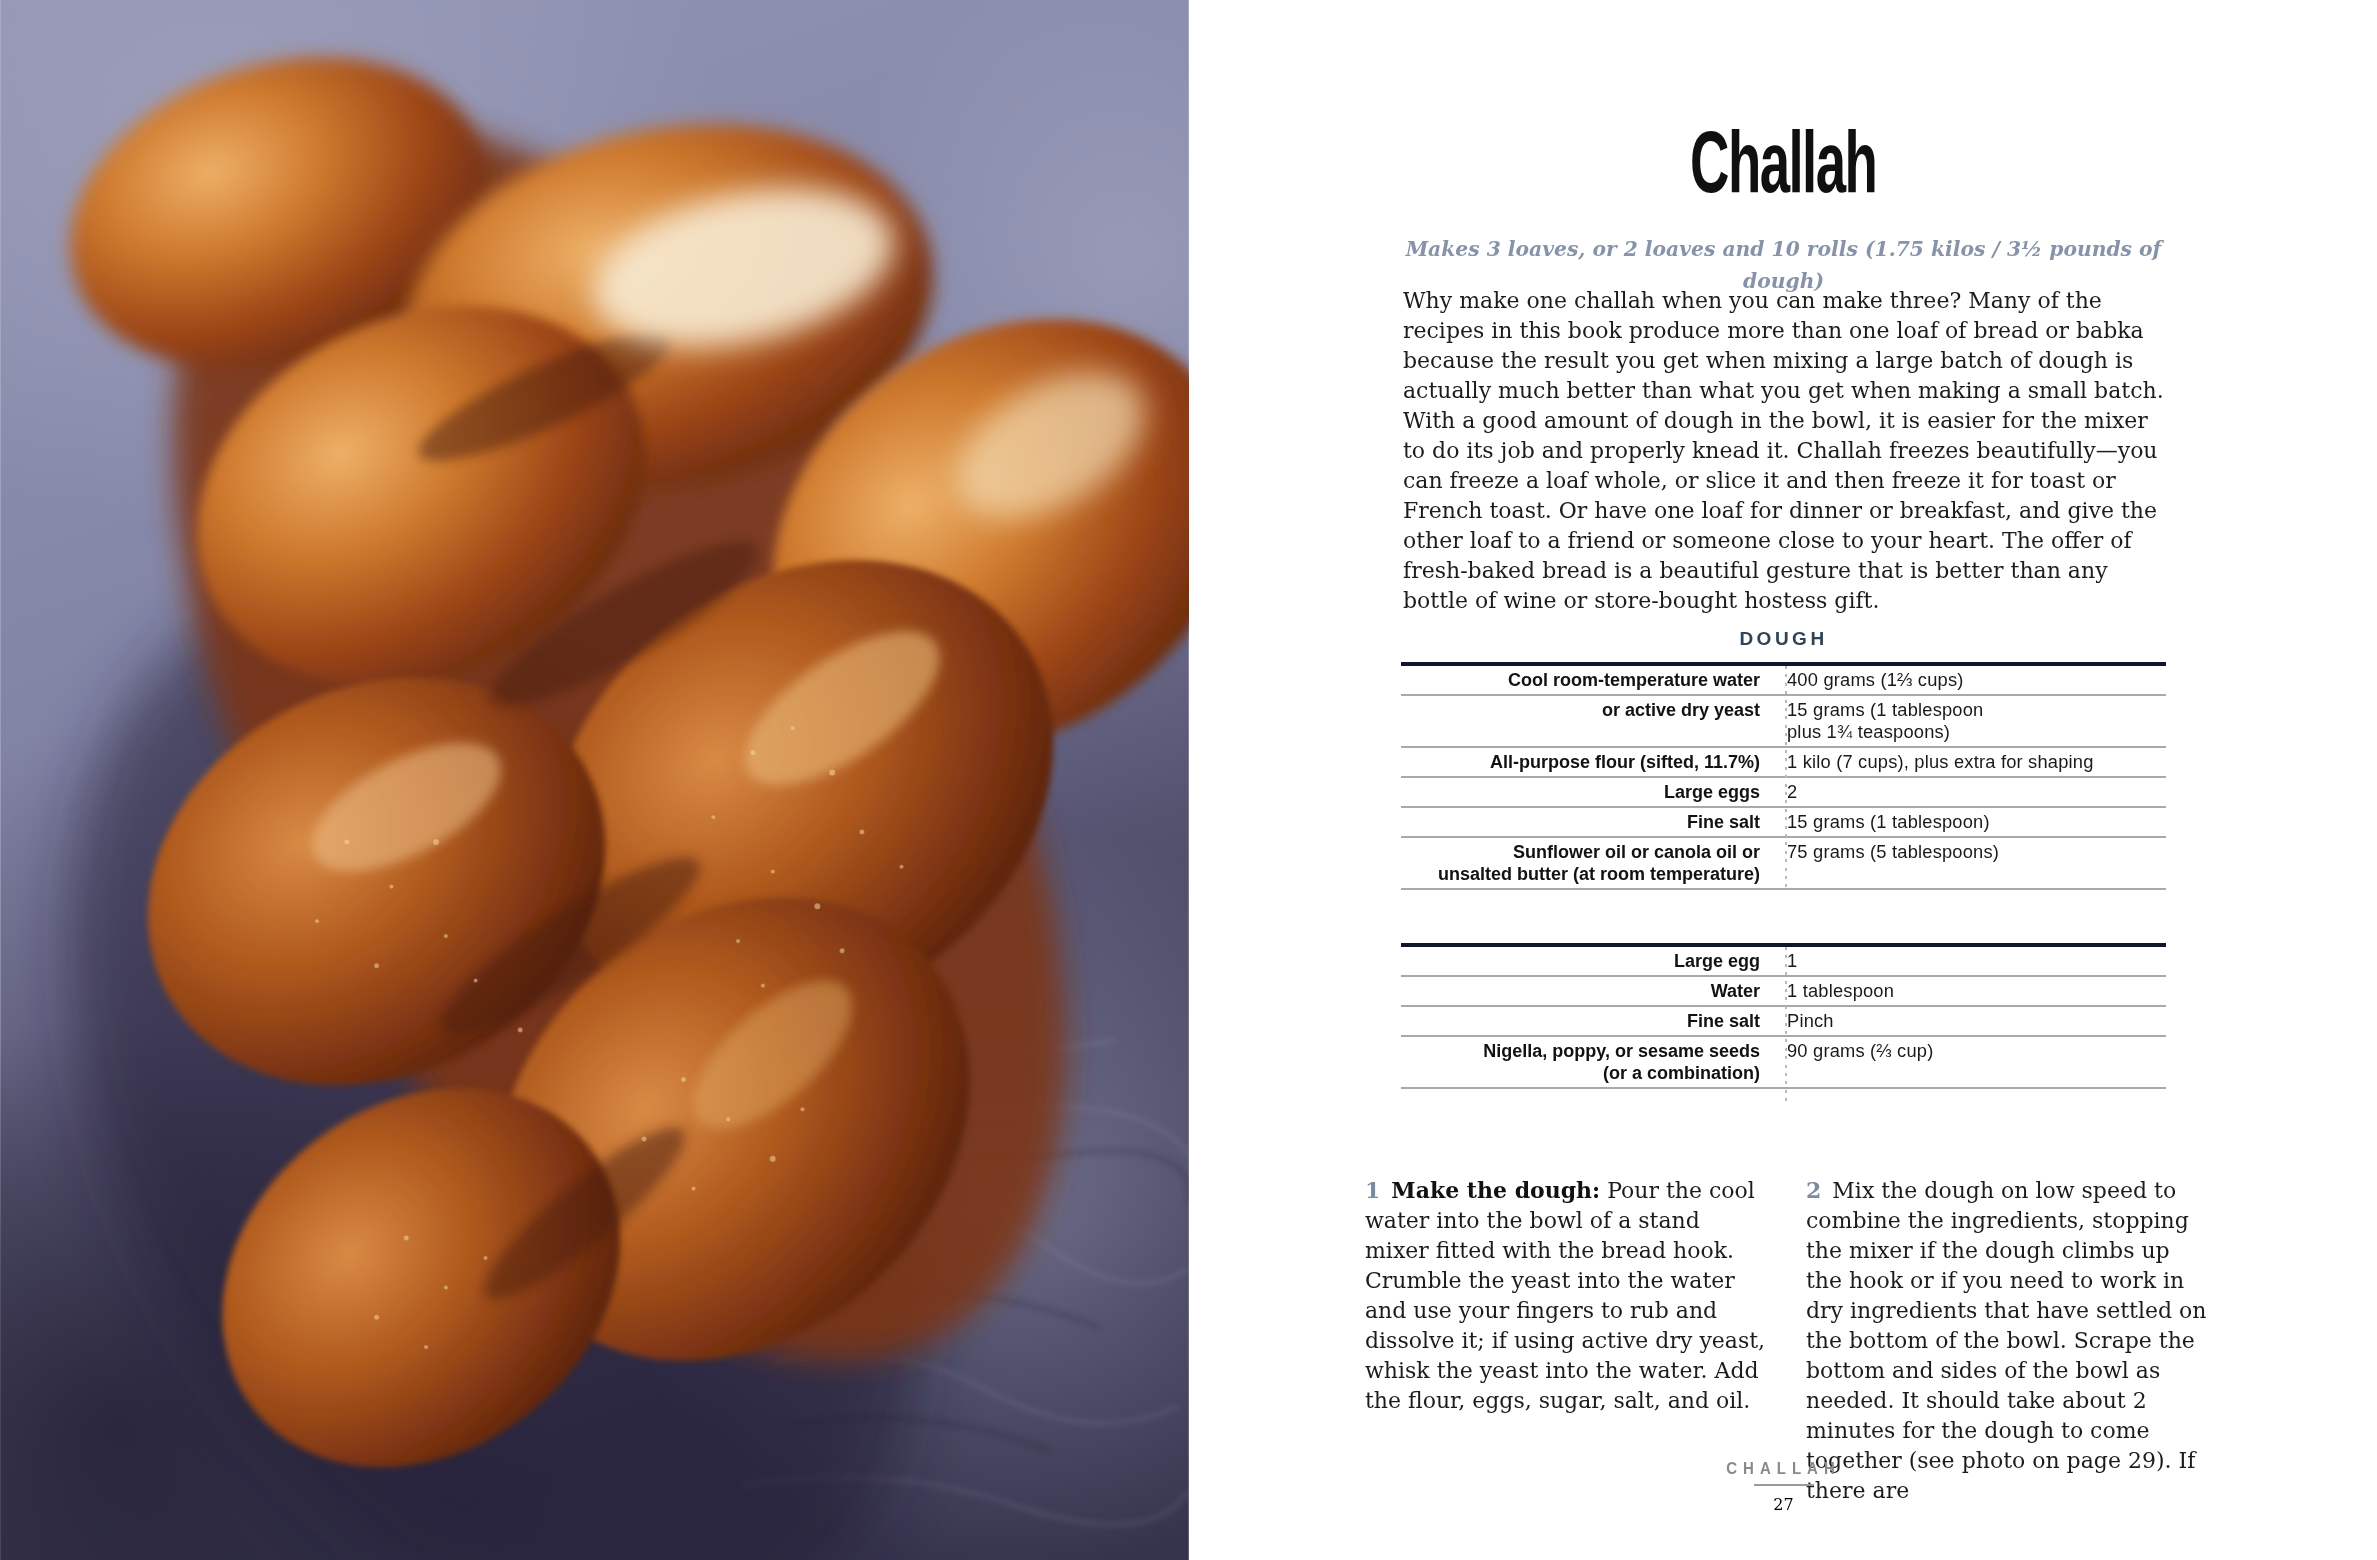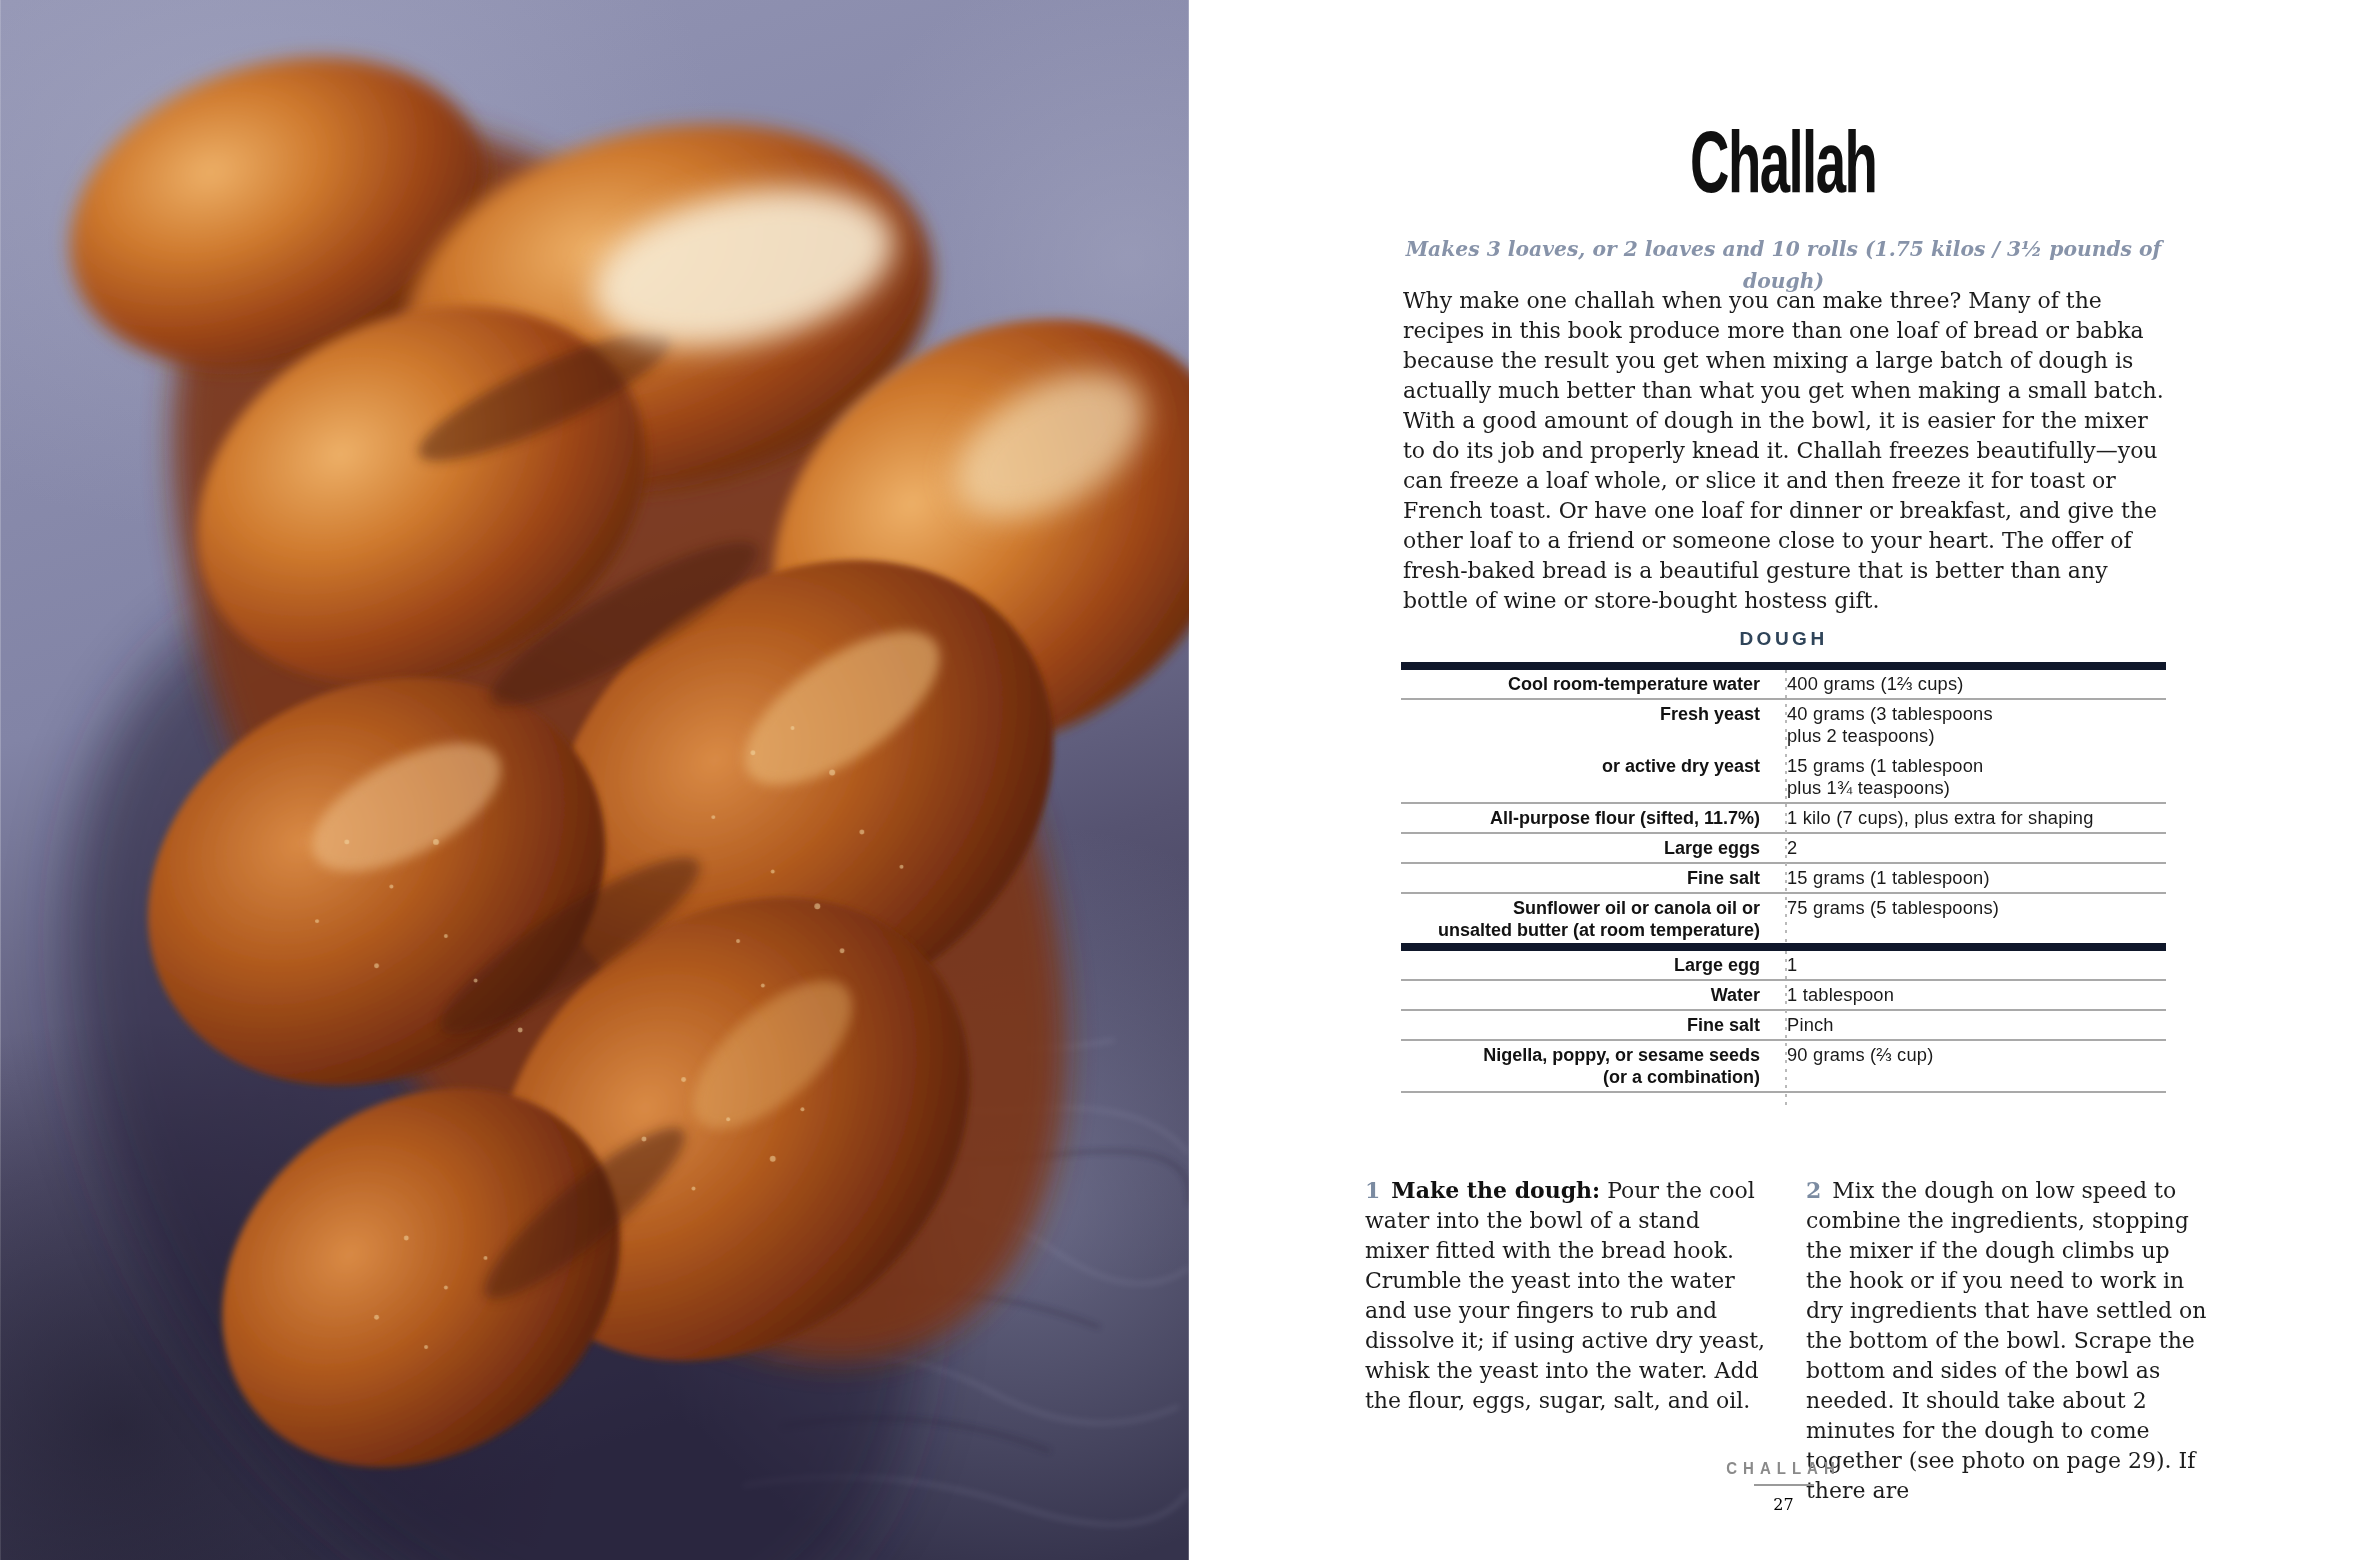--- a/index.html
+++ b/index.html
@@ -21,21 +21,21 @@
 
   .yield{position:absolute;top:233px;left:208px;width:773px;text-align:center;
          font-style:italic;font-weight:bold;font-size:20.3px;line-height:32px;color:#8793a9;}
 
   .intro{position:absolute;top:286px;left:214px;width:773px;
          font-size:22px;line-height:30px;}
 
   .section{position:absolute;left:212px;width:765px;}
   .section-heading{font-family:"Liberation Sans","DejaVu Sans",sans-serif;font-weight:bold;
                    font-size:19px;letter-spacing:3.5px;color:#2f4459;text-align:center;margin-bottom:12px;}
-  .ing-table{position:relative;width:765px;border-top:8px solid #0f172a;}
+  .ing-table{position:relative;width:765px;border-top:4px solid #0f172a;}
   .ing-row{display:flex;align-items:flex-start;border-bottom:2px solid #a9a9a9;padding:3px 0;}
   .ing-table.no-close .ing-row:last-child{border-bottom:none;}
   .pair-col{display:flex;flex-direction:column;width:100%;gap:8px;}
   .pair{display:flex;align-items:flex-start;width:100%;}
   .ing-label{width:372px;text-align:right;padding-right:13px;white-space:pre-line;
              font-family:"Liberation Sans","DejaVu Sans",sans-serif;font-weight:bold;
              font-size:18px;line-height:22px;color:#121212;}
   .ing-value{flex:1;padding-left:14px;white-space:pre-line;
              font-family:"Liberation Sans","DejaVu Sans",sans-serif;font-weight:normal;
              font-size:18.3px;line-height:22px;letter-spacing:0.2px;color:#1a1a1a;}
@@ -208,25 +208,20 @@
             <div class="pair-col">
               <div class="pair">
                 <div class="ing-label">Cool room-temperature water</div>
                 <div class="ing-value">400 grams (1⅔ cups)</div>
               </div>
             </div>
           </div>
           <div class="ing-row">
             <div class="pair-col">
               <div class="pair">
-                <div class="ing-label">Fresh yeast</div>
-                <div class="ing-value">40 grams (3 tablespoons
-plus 2 teaspoons)</div>
-              </div>
-              <div class="pair">
                 <div class="ing-label">or active dry yeast</div>
                 <div class="ing-value">15 grams (1 tablespoon
 plus 1¾ teaspoons)</div>
               </div>
             </div>
           </div>
           <div class="ing-row">
             <div class="pair-col">
               <div class="pair">
                 <div class="ing-label">All-purpose flour (sifted, 11.7%)</div>

